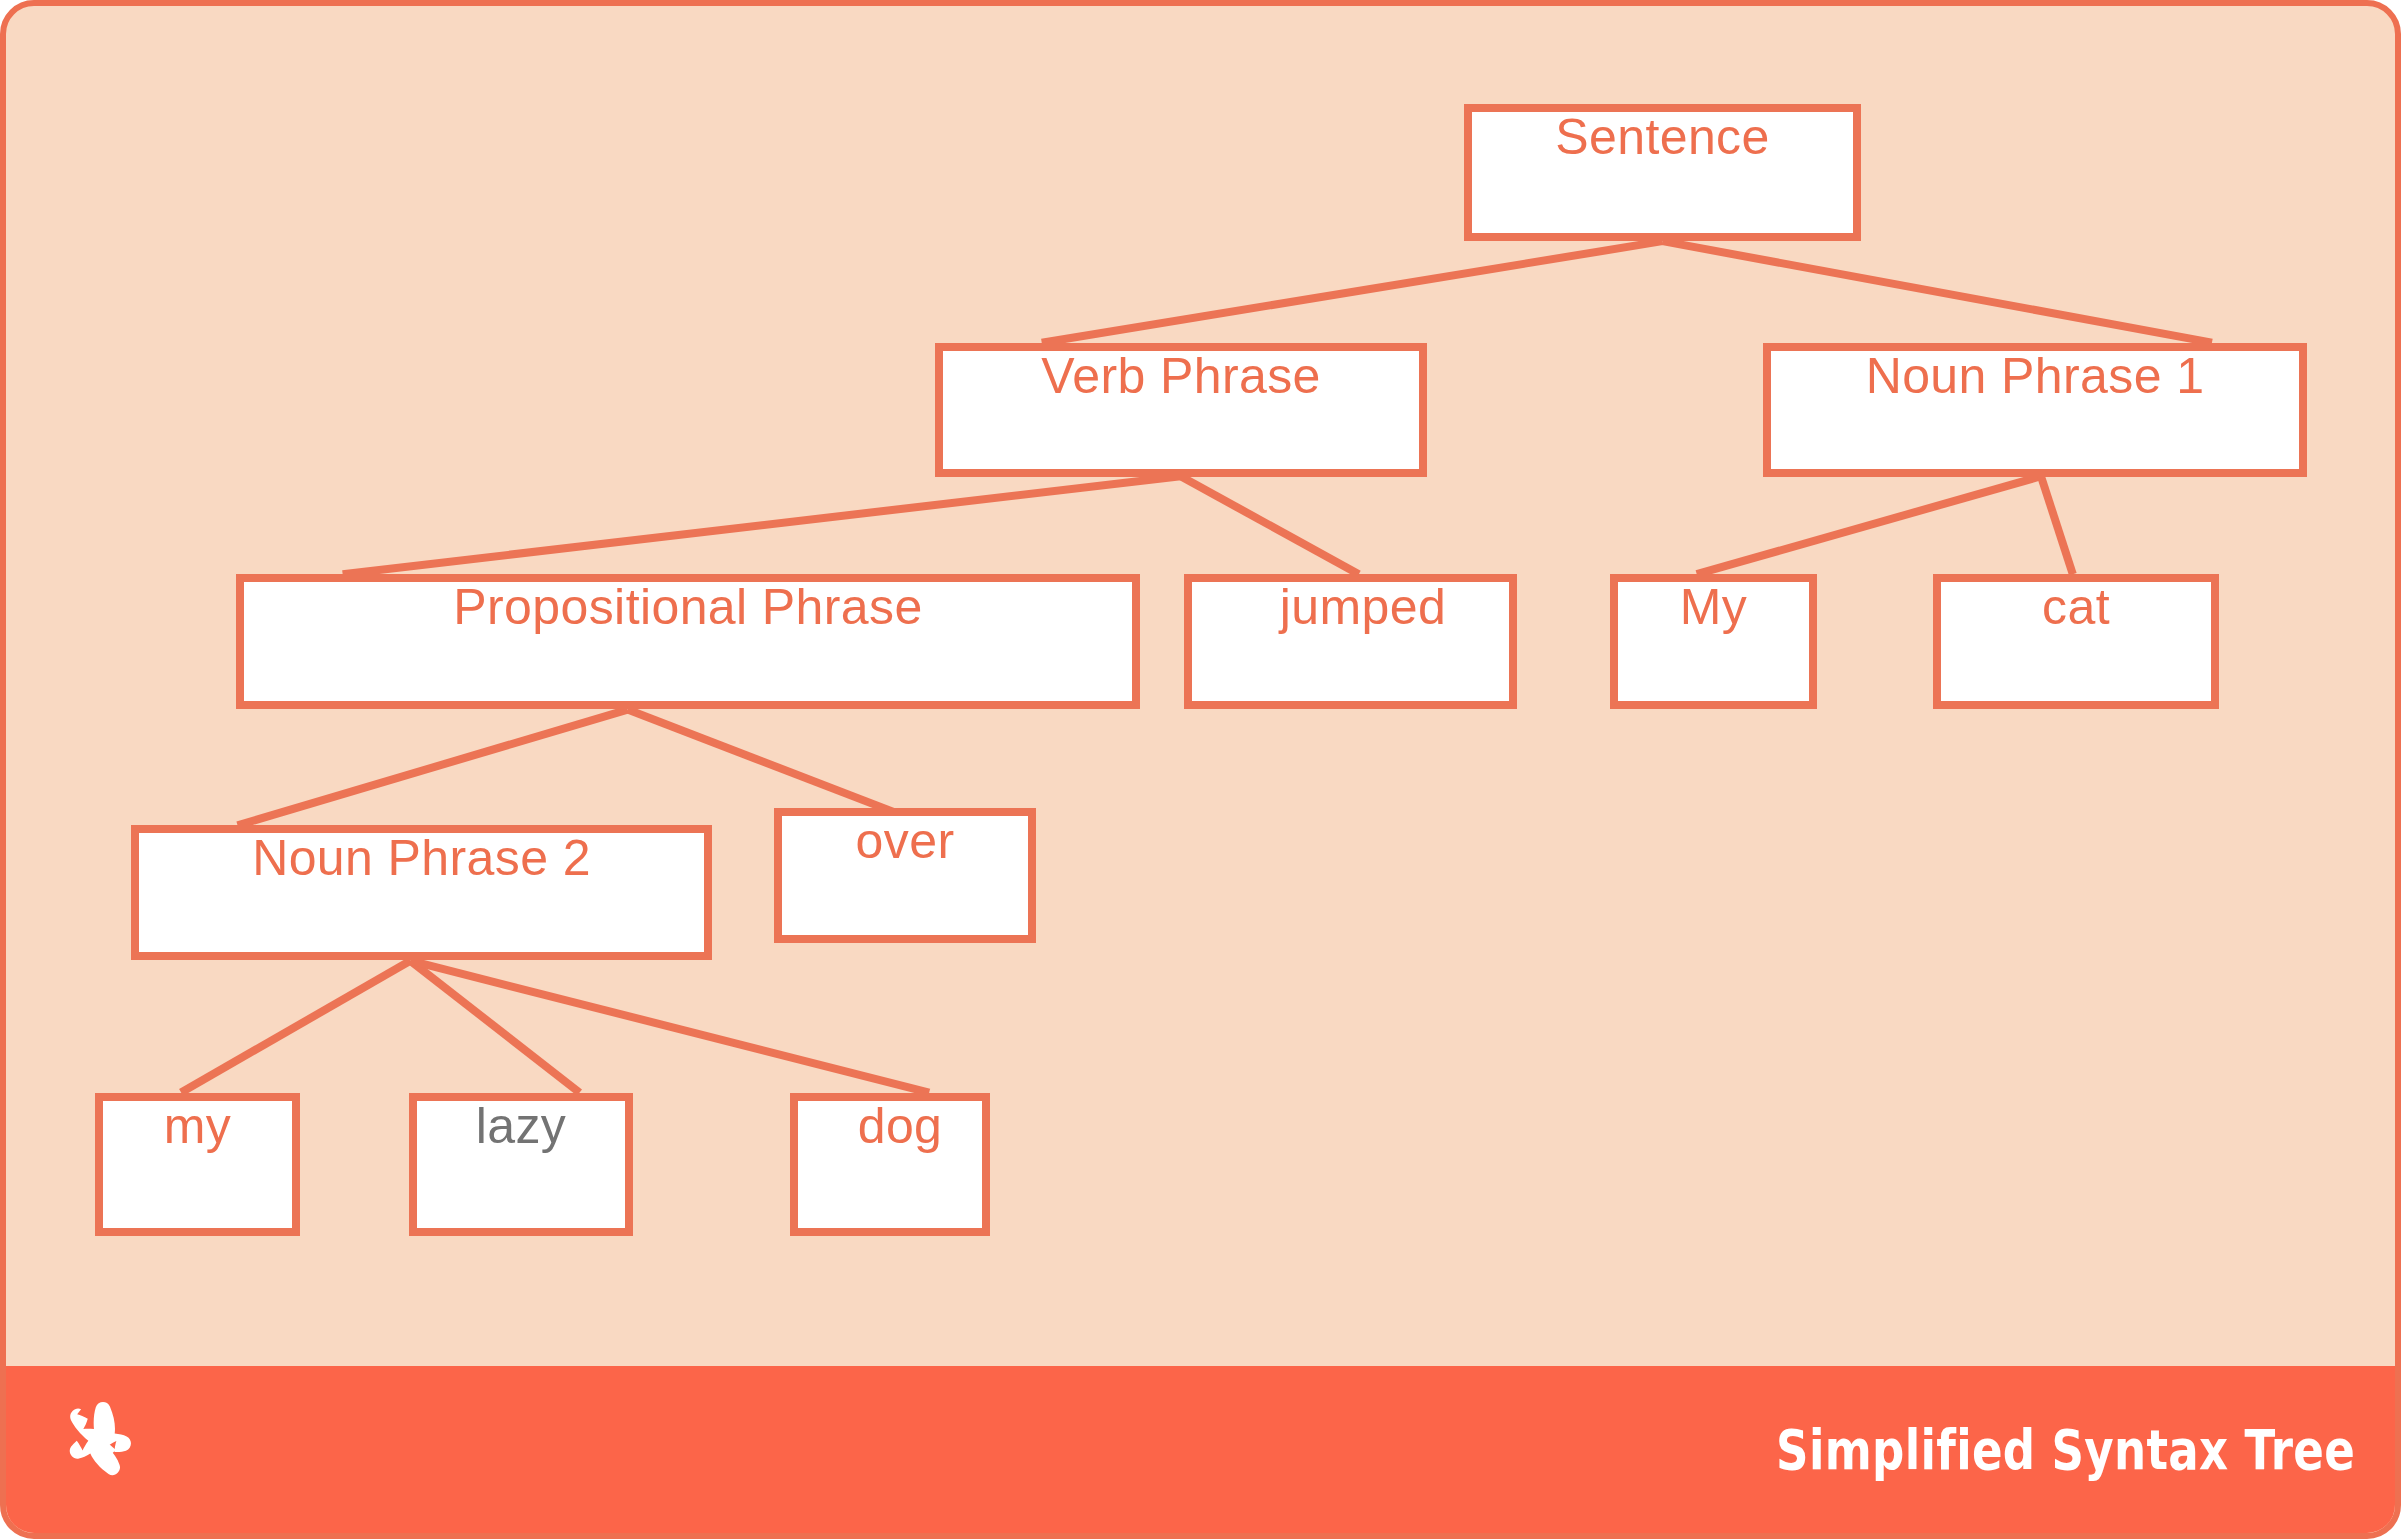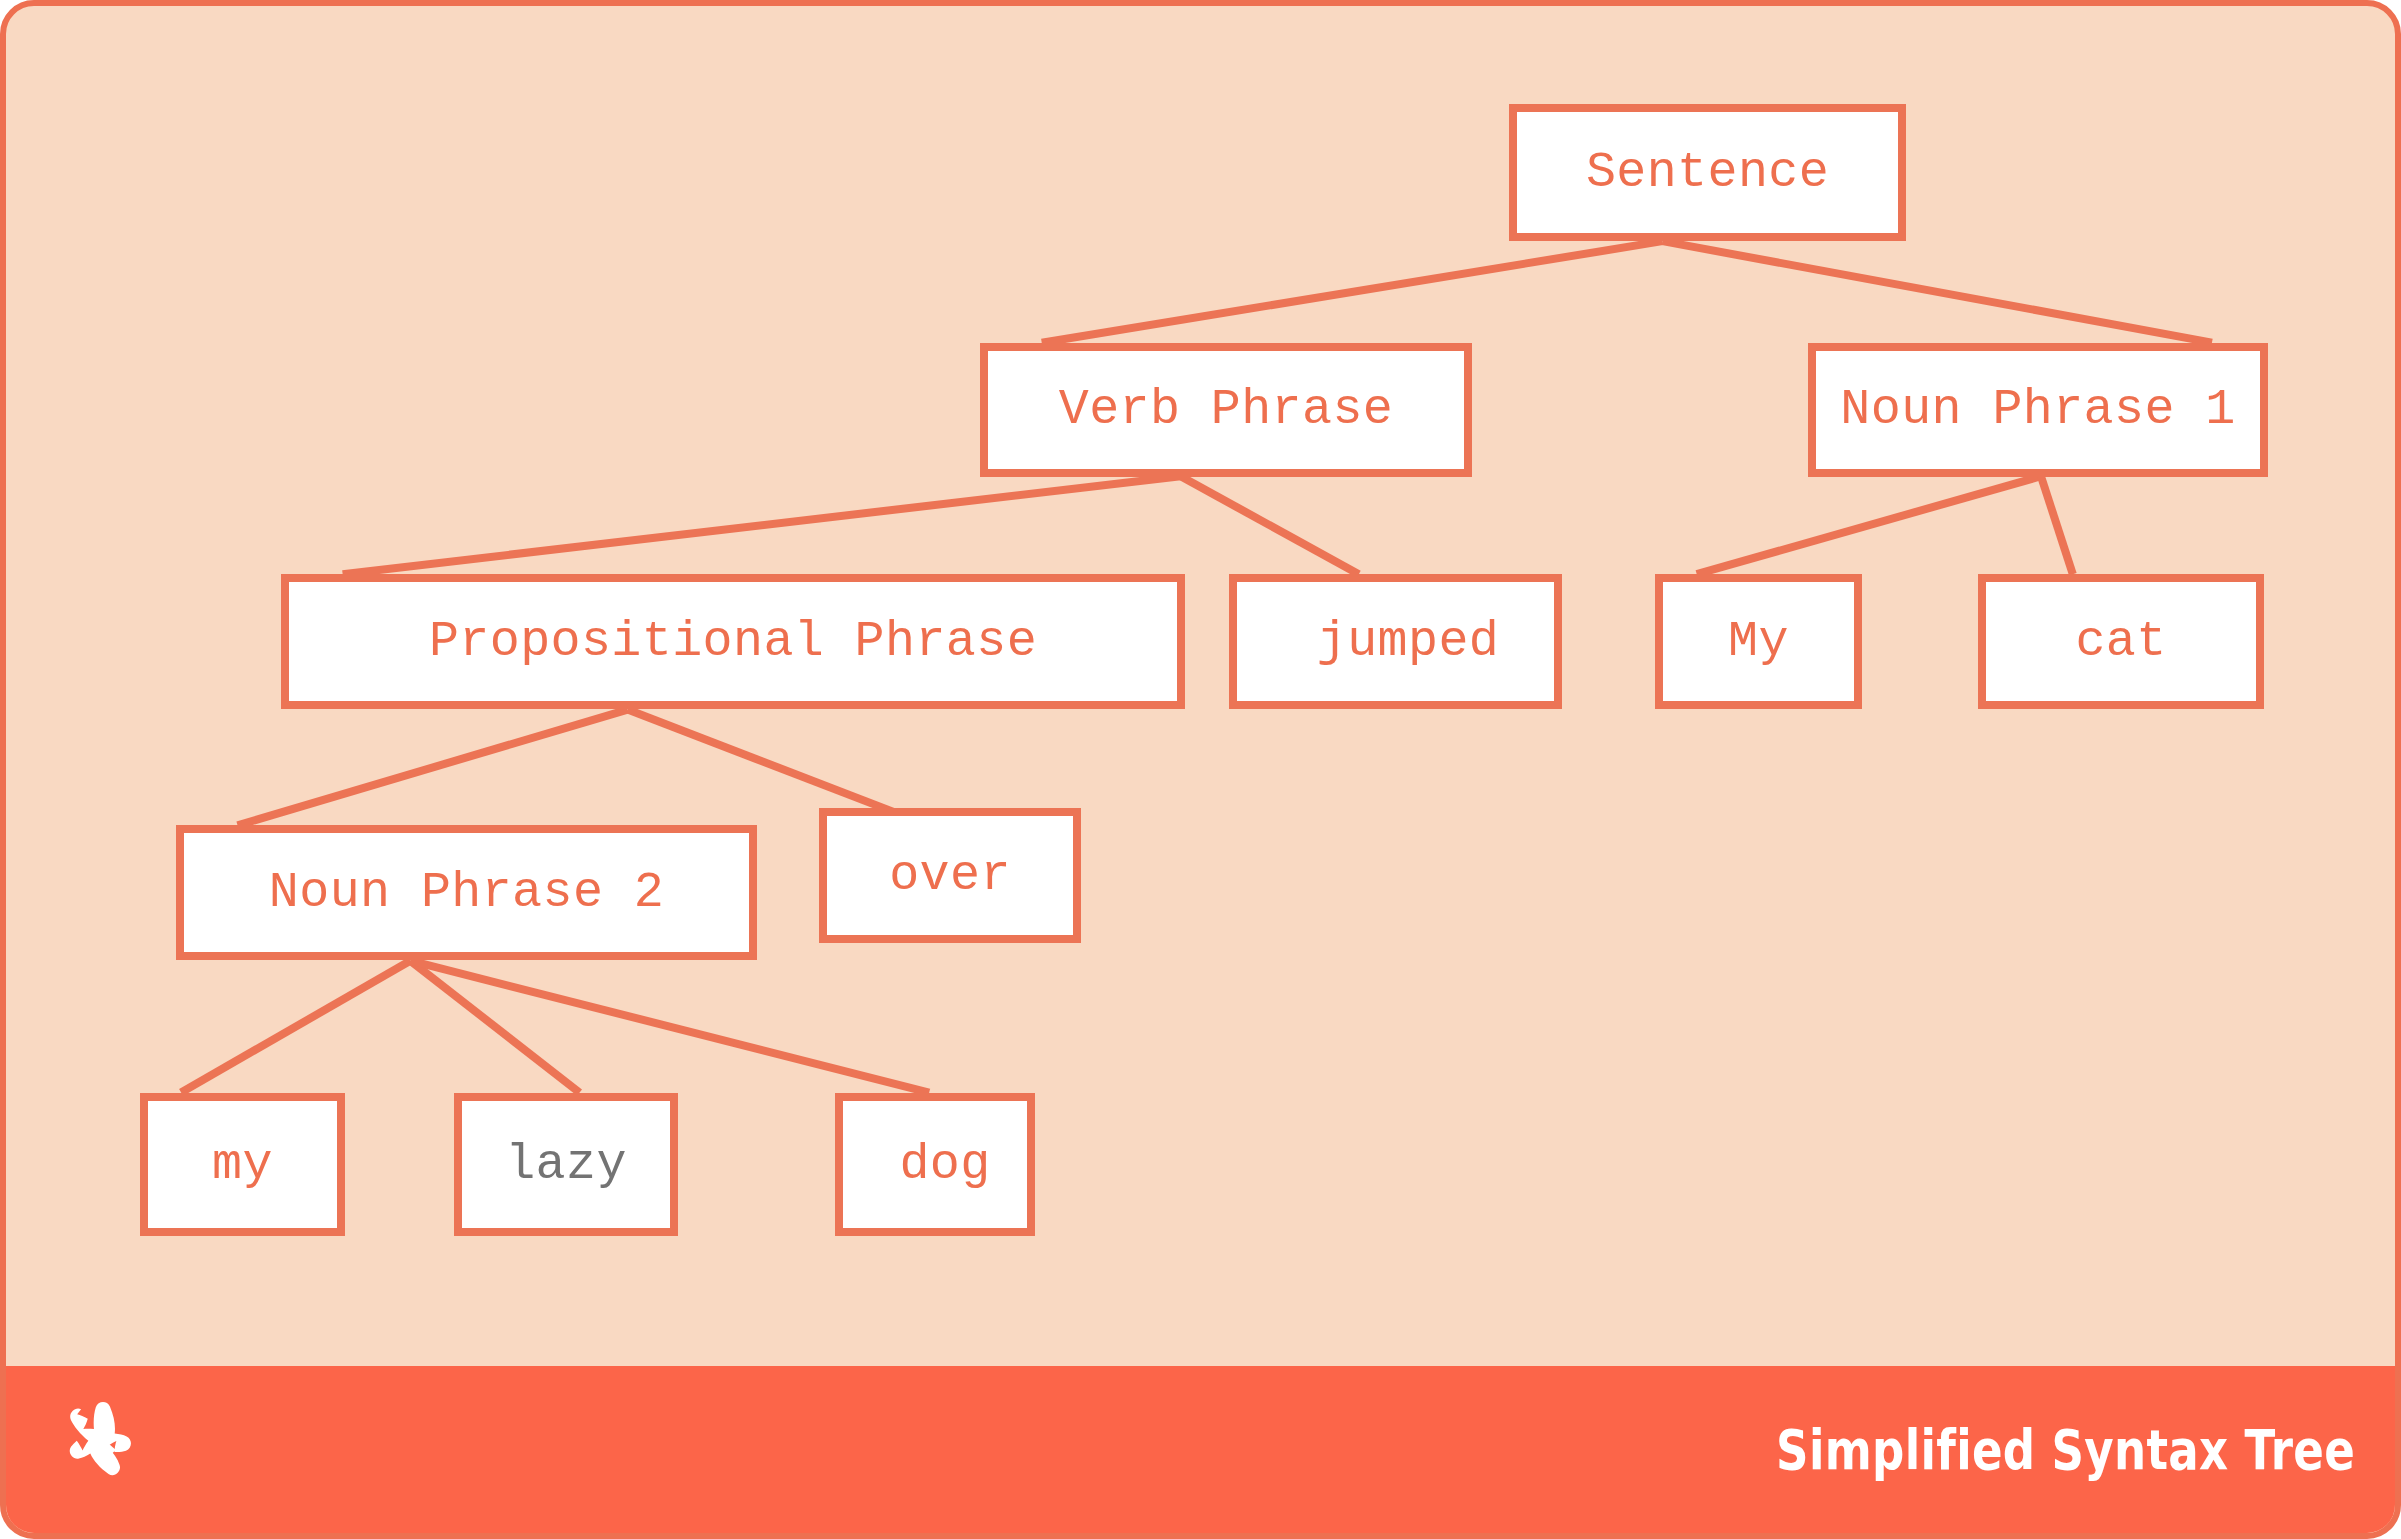--- a/index.html
+++ b/index.html
@@ -36,30 +36,28 @@
     height: 1539px;
     pointer-events: none;
   }
 
   .node {
     position: absolute;
     box-sizing: border-box;
     background: #FFFFFF;
     border: 8px solid #EC7455;
     display: flex;
-    align-items: center;
     justify-content: center;
     color: #EE6F4E;
-    font-family: Liberation Mono, monospace;
+    font-family: Liberation Sans, sans-serif;
     font-size: 50px;
     font-weight: 400;
     letter-spacing: 0.4px;
     white-space: nowrap;
     line-height: 1;
-    margin-left: 45px;
   }
 
   #footer {
     position: absolute;
     left: 0;
     bottom: 0;
     width: 2401px;
     height: 167px;
     background: #FC6549;
     display: flex;
@@ -104,21 +102,21 @@
       <line x1="454" y1="1072" x2="1036.6" y2="1220" stroke="#EC7455" stroke-width="9" stroke-linecap="butt"></line>
     </svg>
 
   <div id="nodes-layer">
       <div class="node" style="left: 1458px; top: 98px; width: 397px; height: 137px; background: rgb(255, 255, 255); border-color: rgb(236, 116, 85); color: rgb(238, 111, 78);">
         <span>Sentence</span>
       </div>
       <div class="node" style="left: 929px; top: 337px; width: 492px; height: 134px; background: rgb(255, 255, 255); border-color: rgb(236, 116, 85); color: rgb(238, 111, 78);">
         <span>Verb Phrase</span>
       </div>
-      <div class="node" style="left: 1757px; top: 337px; width: 460px; height: 134px; background: rgb(255, 255, 255); border-color: rgb(236, 116, 85); color: rgb(238, 111, 78);">
+      <div class="node" style="left: 1757px; top: 337px; width: 544px; height: 134px; background: rgb(255, 255, 255); border-color: rgb(236, 116, 85); color: rgb(238, 111, 78);">
         <span>Noun Phrase 1</span>
       </div>
       <div class="node" style="left: 230px; top: 568px; width: 904px; height: 135px; background: rgb(255, 255, 255); border-color: rgb(236, 116, 85); color: rgb(238, 111, 78);">
         <span>Propositional Phrase</span>
       </div>
       <div class="node" style="left: 1178px; top: 568px; width: 333px; height: 135px; background: rgb(255, 255, 255); border-color: rgb(236, 116, 85); color: rgb(238, 111, 78); padding-left: 25px;">
         <span>jumped</span>
       </div>
       <div class="node" style="left: 1604px; top: 568px; width: 207px; height: 135px; background: rgb(255, 255, 255); border-color: rgb(236, 116, 85); color: rgb(238, 111, 78);">
         <span>My</span>

